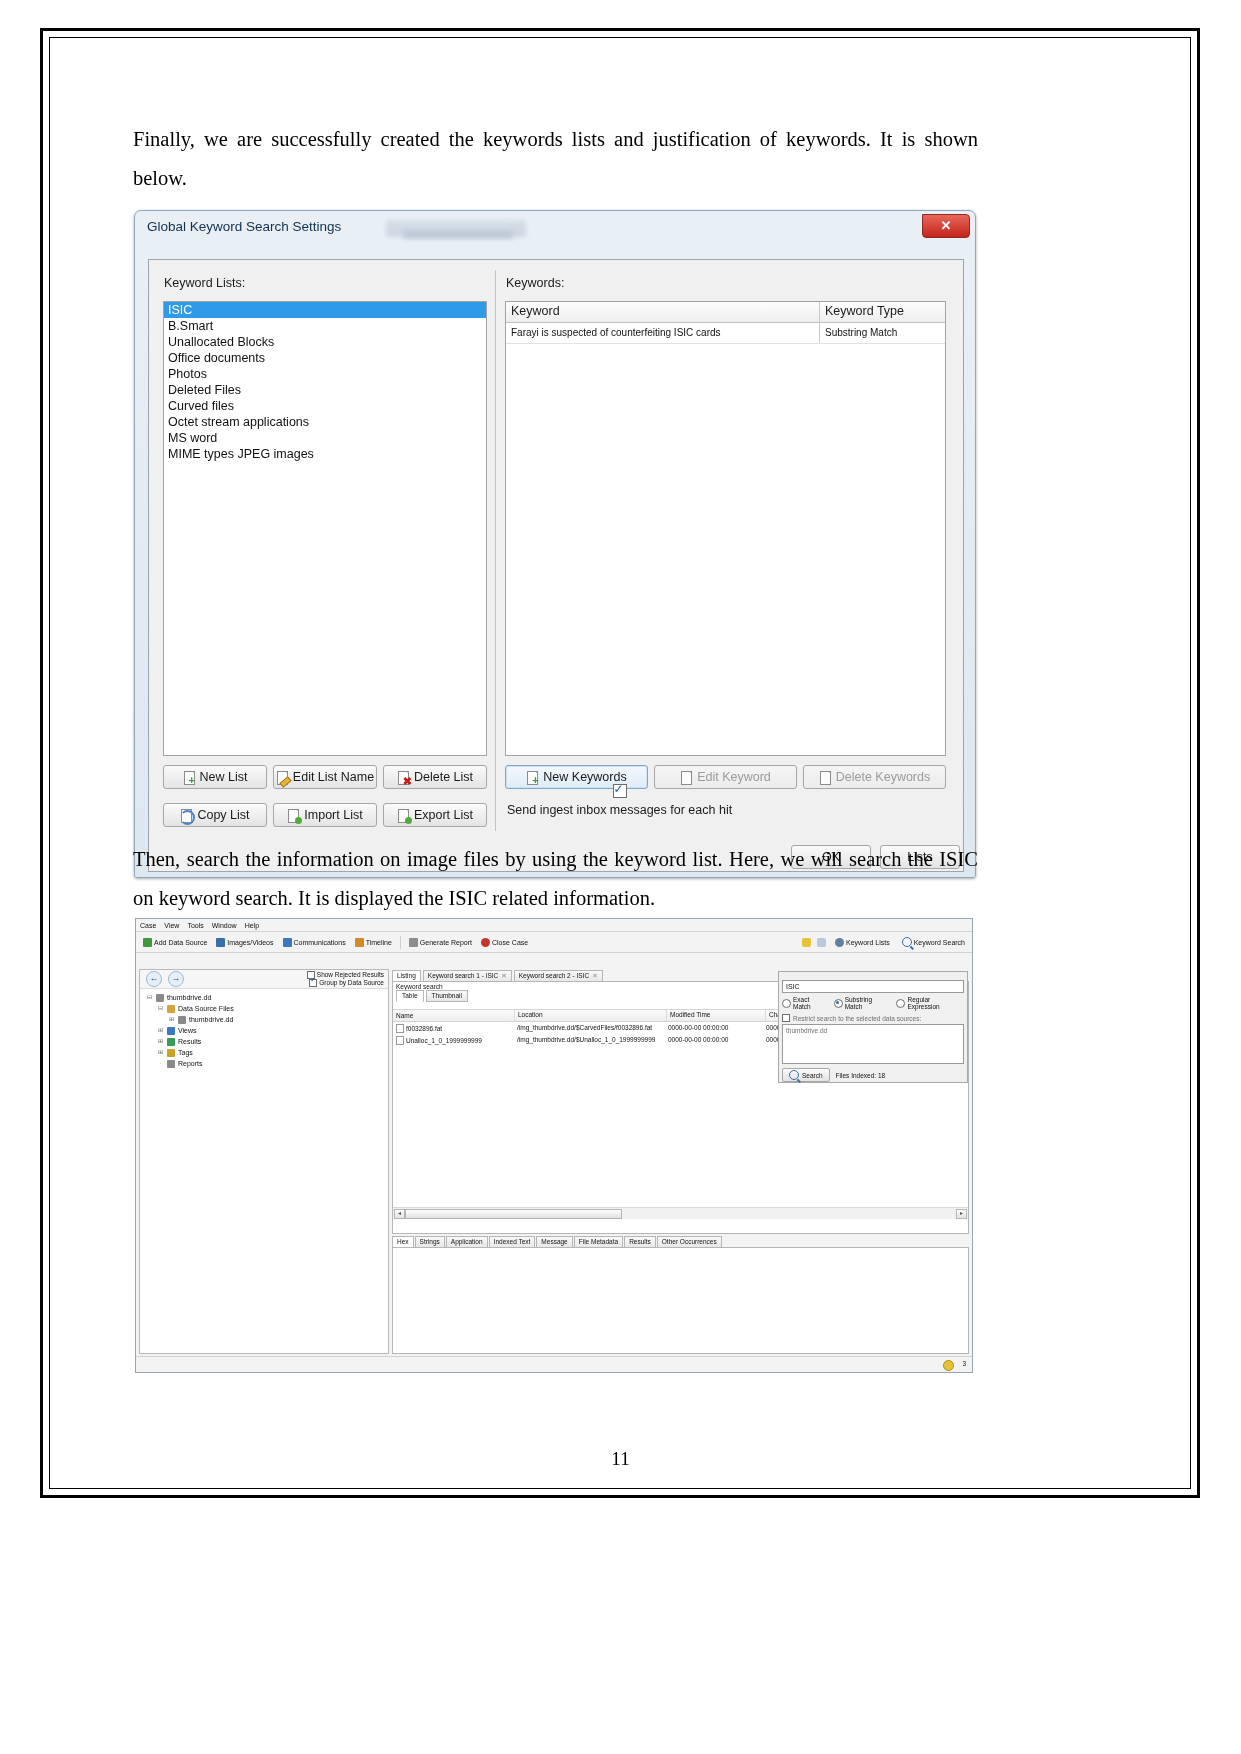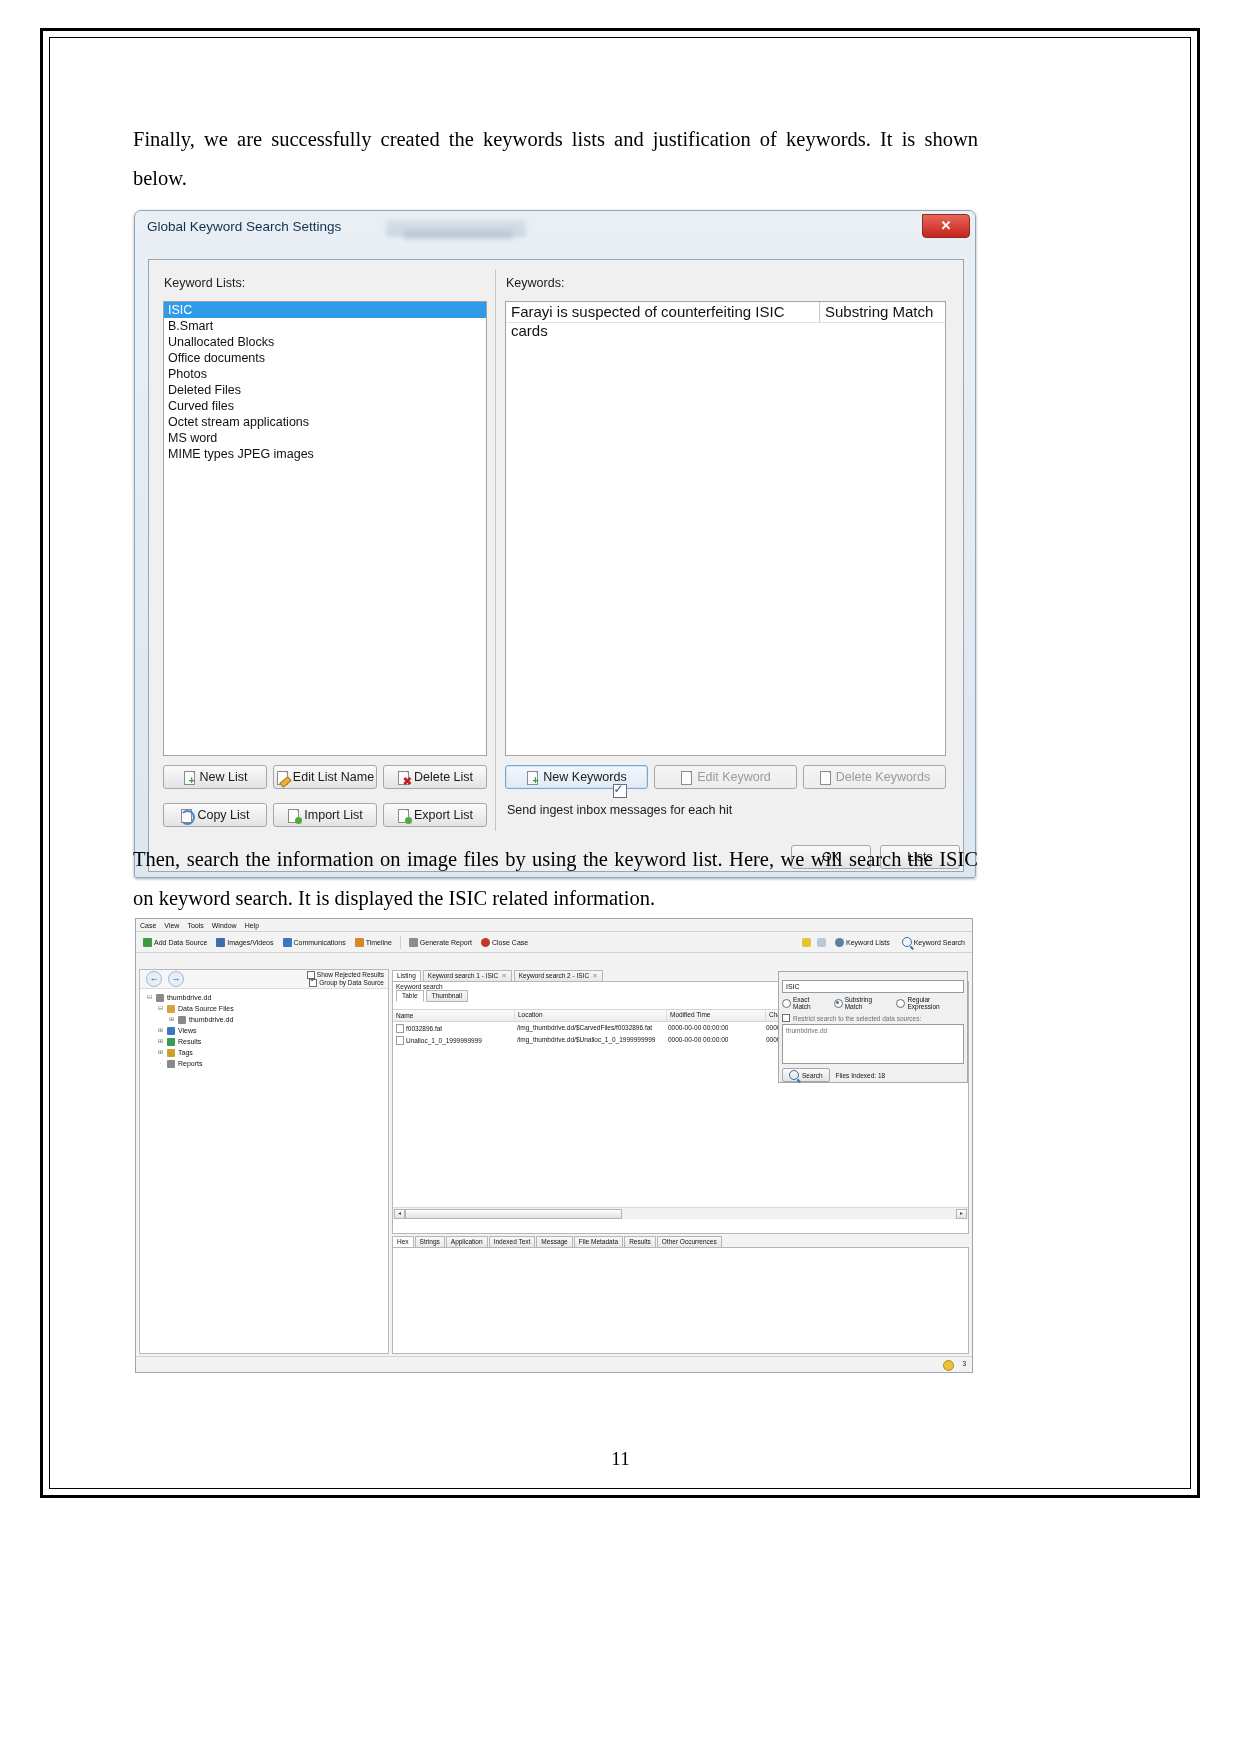--- a/index.html
+++ b/index.html
@@ -70,21 +70,21 @@
   .micon .xred{position:absolute;right:-2px;bottom:-2px;color:#c02020;font-size:11px;line-height:9px;font-weight:bold;font-family:"Liberation Sans",sans-serif;}
   .micon .green{position:absolute;right:-2px;bottom:-2px;width:7px;height:7px;background:#52aa3a;border-radius:50%;}
   .micon .blue{position:absolute;left:0;top:1px;width:11px;height:11px;border:2px solid #4a86c8;border-radius:50%;border-left-color:transparent;}
 
   .kwtable{position:absolute;left:5px;right:8px;top:31px;bottom:75px;background:#fff;border:1px solid #a3a3a3;}
   .kw-head{display:flex;height:20px;background:linear-gradient(#fdfdfd,#eeeeee);border-bottom:1px solid #c2c2c2;}
   .kw-head div{font-family:"Liberation Sans",sans-serif;font-size:12.5px;line-height:19px;padding-left:5px;color:#1b1b1b;}
   .kw-c1{flex:1;border-right:1px solid #c8c8c8;}
   .kw-c2{width:120px;}
   .kw-row{display:flex;height:20px;border-bottom:1px solid #e2e2e2;}
-  .kw-row div{font-family:"Liberation Sans",sans-serif;font-size:15px;line-height:19px;padding-left:5px;color:#111;}
+  .kw-row div{font-family:"Liberation Sans",sans-serif;font-size:10px;line-height:19px;padding-left:5px;color:#111;}
 
   .chkline{position:absolute;left:7px;bottom:14px;display:flex;align-items:center;gap:5px;flex-direction:column;}
   .chkbox{width:12px;height:12px;background:#fff;border:1px solid #6d6d6d;position:relative;flex:none;}
   .chkbox:after{content:"✓";position:absolute;left:0px;top:-3px;font-size:12px;color:#1b5fa8;font-family:"Liberation Sans",sans-serif;}
   .chklabel{font-family:"Liberation Sans",sans-serif;font-size:12.5px;color:#1b1b1b;}
 
   .dlg-footer{position:absolute;right:12px;bottom:5px;display:flex;gap:9px;}
   .footbtn{width:80px;height:24px;box-sizing:border-box;background:linear-gradient(#fbfbfb,#e3e3e3);
            border:1px solid #a7a7a7;border-radius:3px;font-family:"Liberation Sans",sans-serif;font-size:12.5px;
            display:flex;align-items:center;justify-content:center;color:#1b1b1b;cursor:pointer;}
@@ -262,20 +262,24 @@
               </span>
             <span>Export List</span>
           </div>
         </div>
       </div>
 
       <div class="pane pane-right">
         <div class="pane-label">Keywords:</div>
 
         <div class="kwtable">
+          <div class="kw-head">
+            <div class="kw-c1">Keyword</div>
+            <div class="kw-c2">Keyword Type</div>
+          </div>
           <div class="kw-row">
             <div class="kw-c1">Farayi is suspected of counterfeiting ISIC cards</div>
             <div class="kw-c2">Substring Match</div>
           </div>
         </div>
 
         <div class="btnrow r1">
           <div class="wbtn focus">
             <span class="micon">
                 <span class="sheet"></span>

